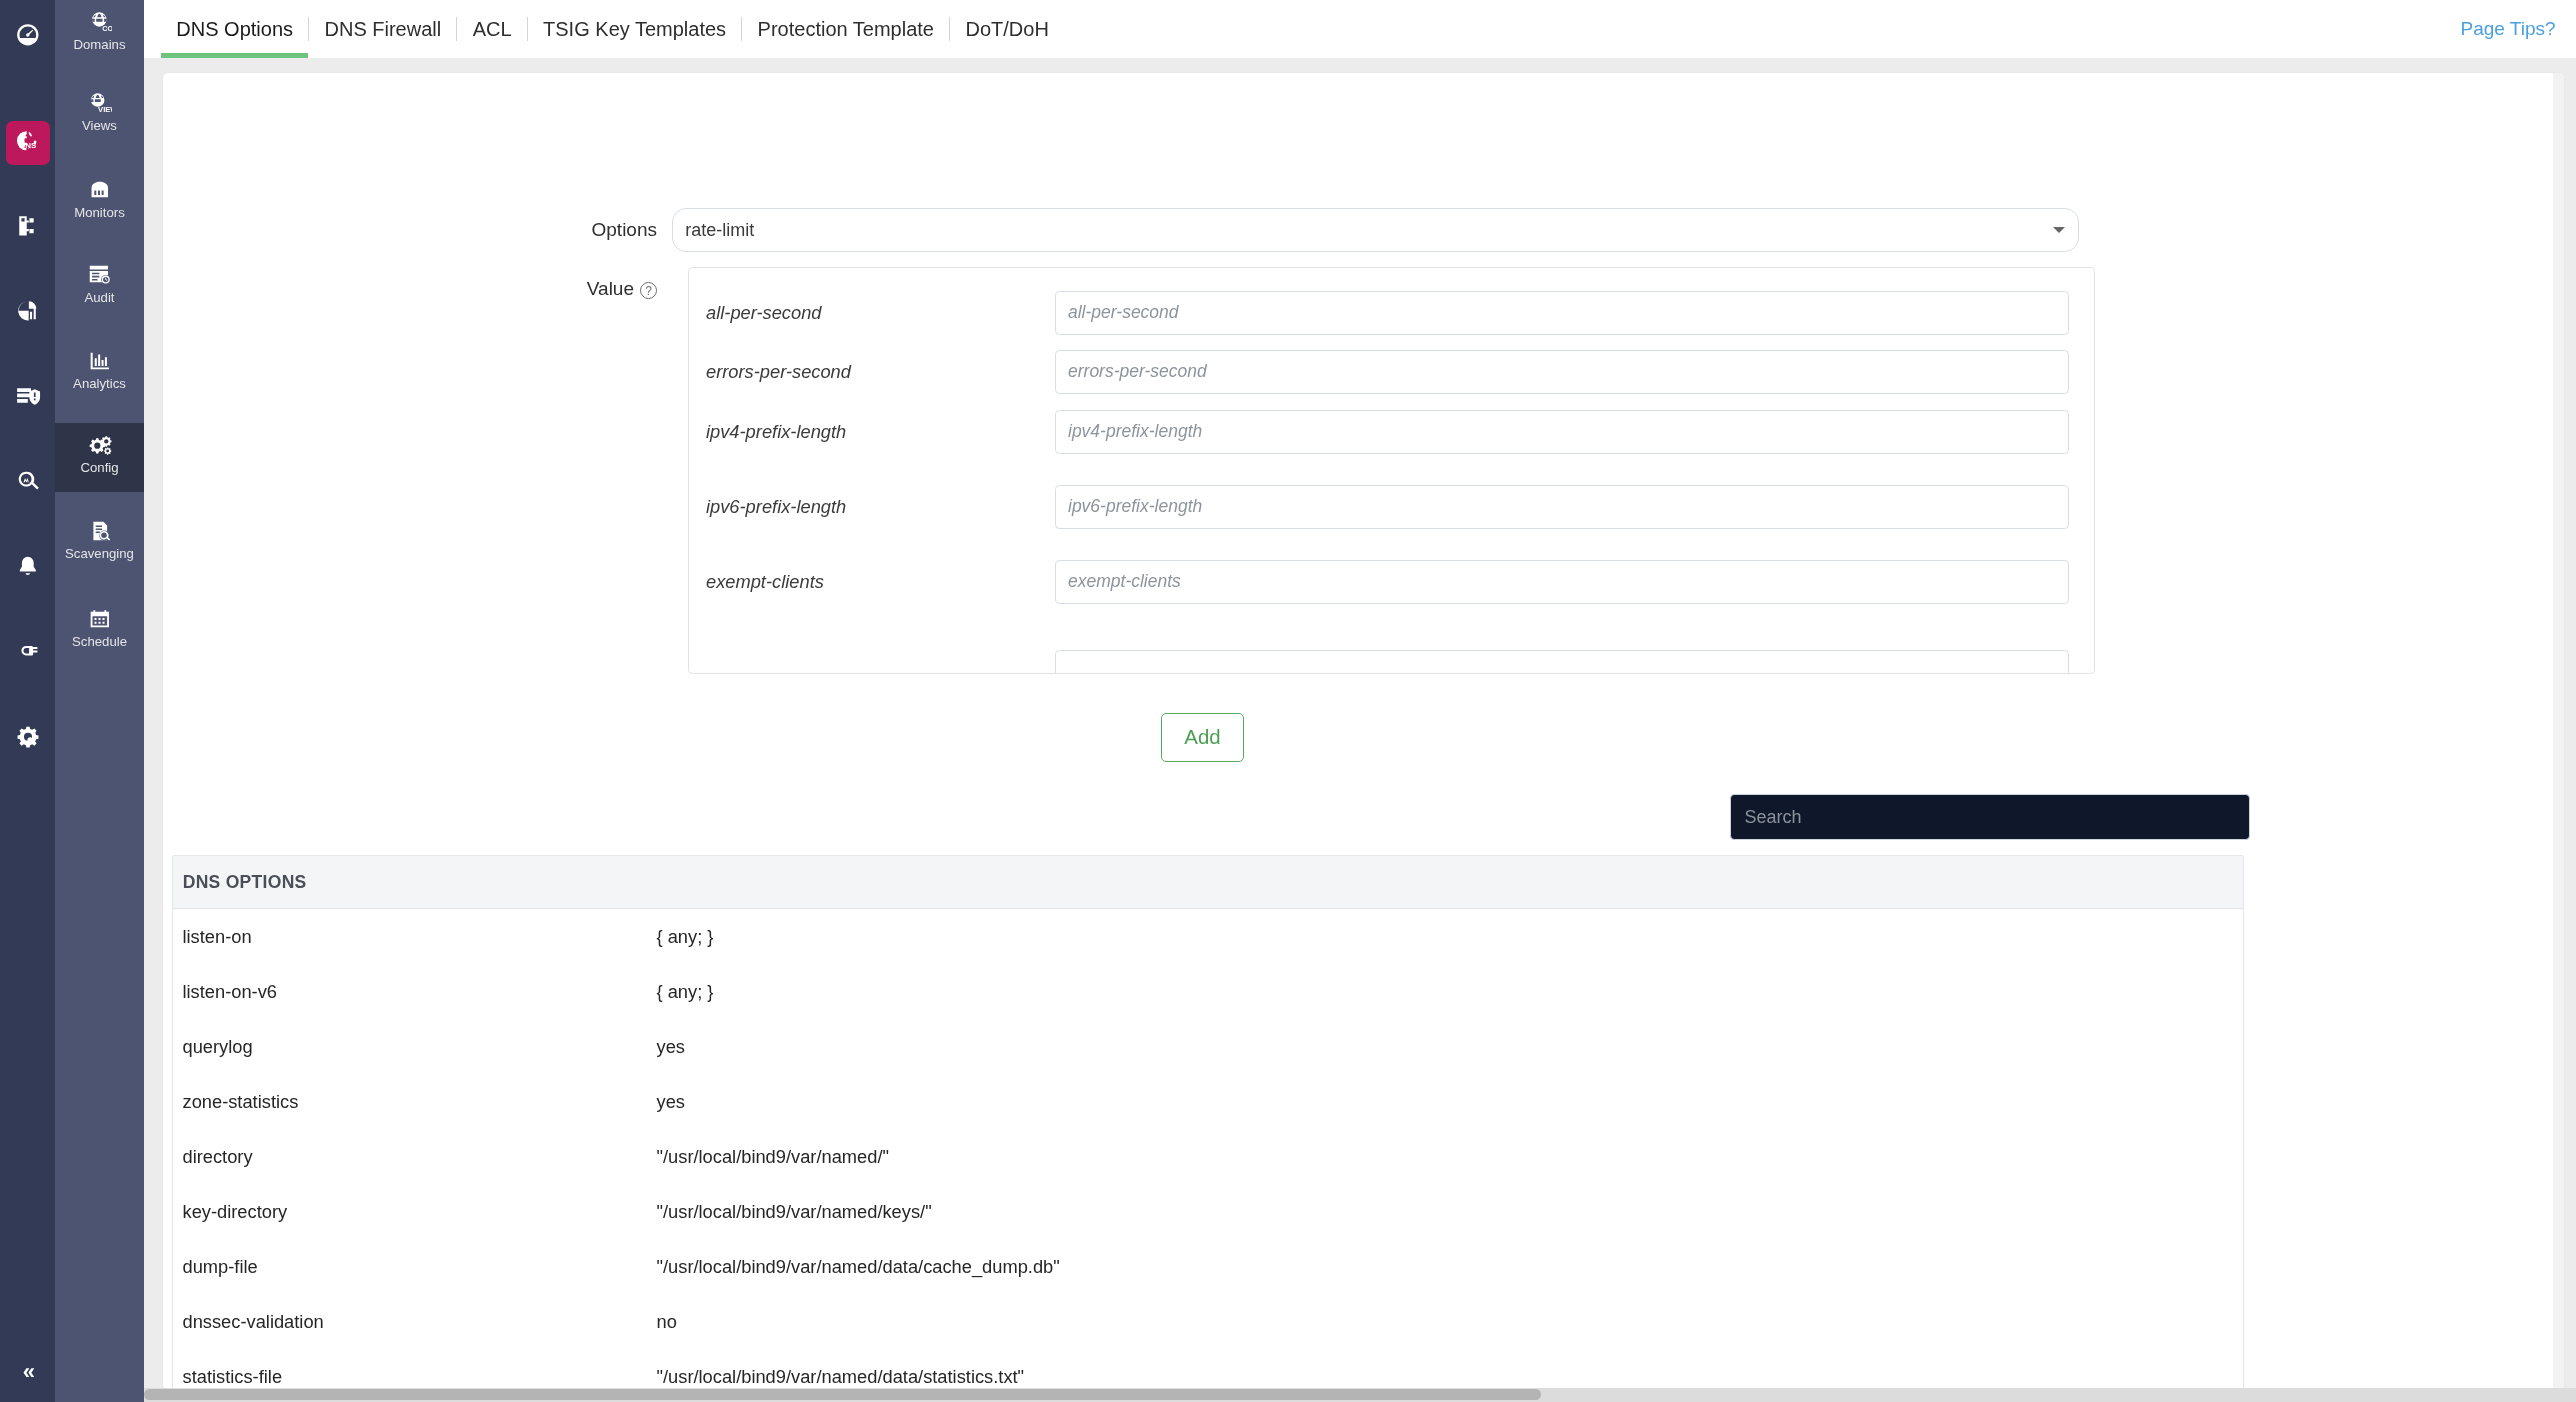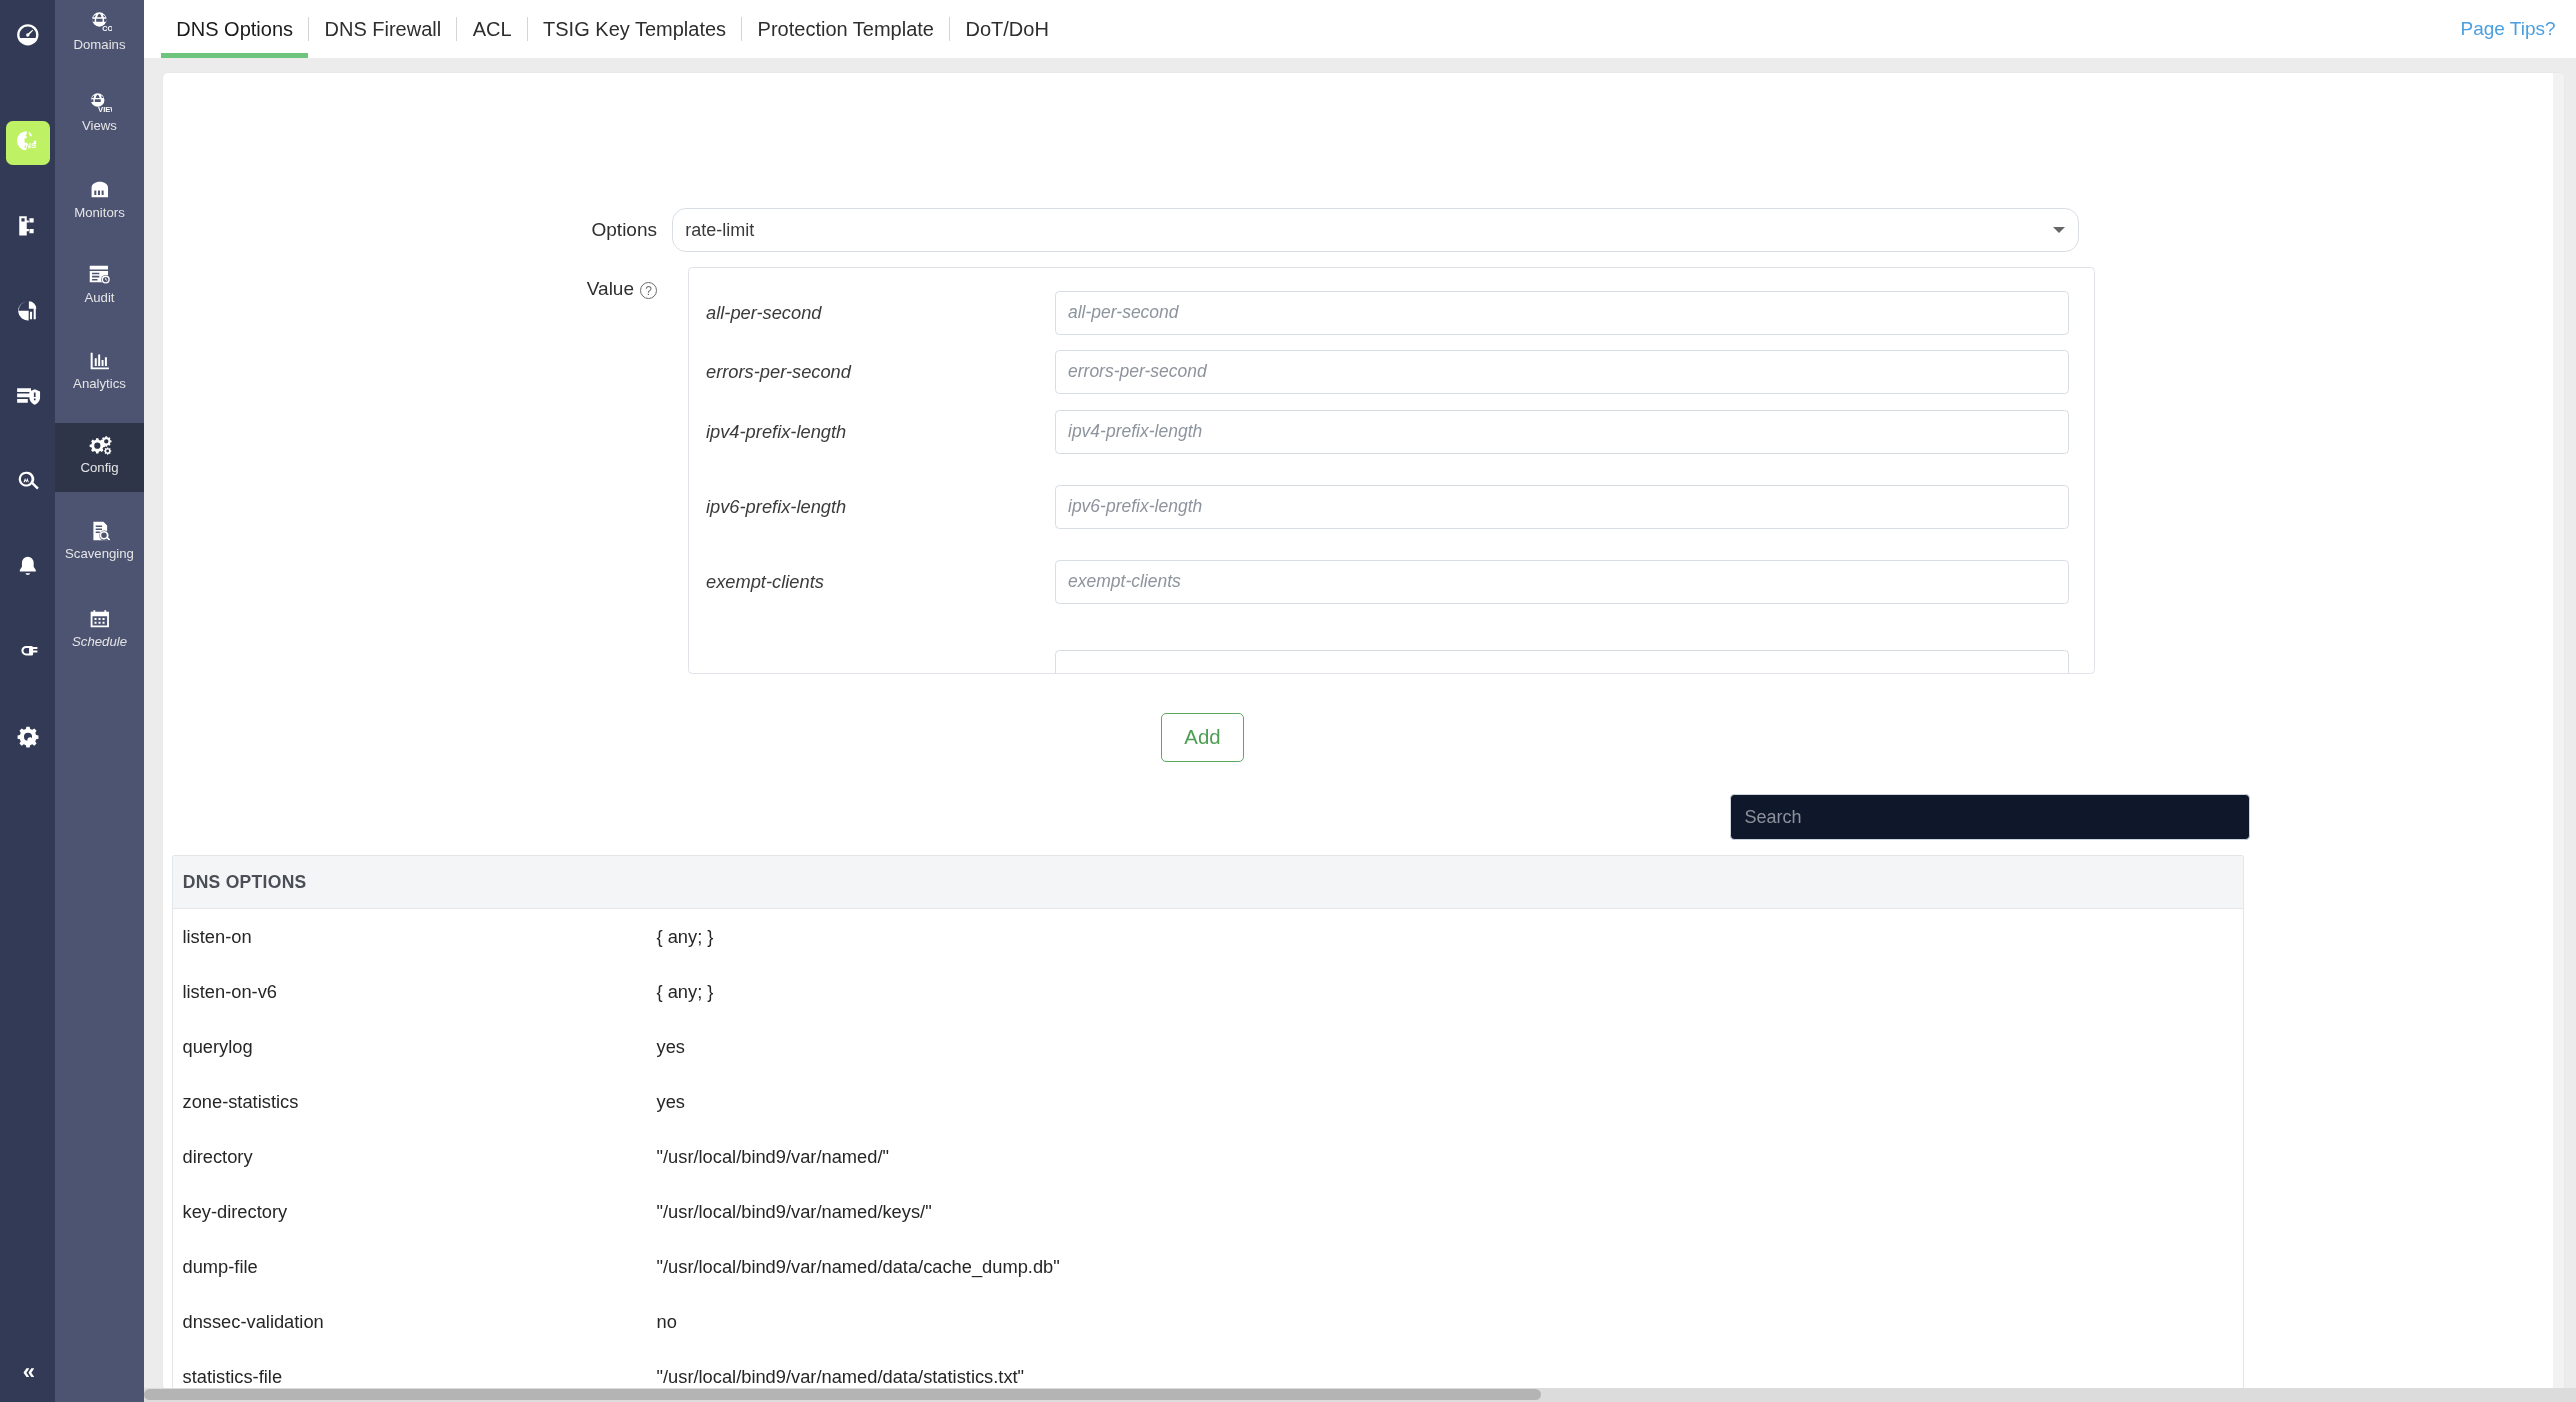--- a/index.html
+++ b/index.html
@@ -18,21 +18,21 @@
     flex: 0 0 55px;
     position: relative;
   }
   .rail-item {
     width: 44px; height: 44px;
     margin: 0 auto;
     display: flex; align-items: center; justify-content: center;
     border-radius: 6.8px;
     position: absolute; left: 6px;
   }
-  .rail-item.active { background: #bef264; }
+  .rail-item.active { background: #be185d; }
   .rail-item svg { width: 25.6px; height: 25.6px; fill: #ffffff; }
   .rail-collapse {
     position: absolute; left: 0; bottom: 0;
     width: 55px; height: 60px;
     display: flex; align-items: center; justify-content: center;
     color: #fff; font-size: 22px; font-weight: bold;
     letter-spacing: -2.6px;
   }
 
   
@@ -367,21 +367,21 @@
       <span class="sn-icon">
         <svg viewBox="0 0 28 24">
             <path d="M7 2h11l4 4v16H7zm2.5 4v1.6h7V6zm0 3.3V11h7V9.3zm0 3.3v1.6h4.5v-1.6z"></path>
             <circle cx="19" cy="17" r="5.5" fill="#4d5472"></circle>
             <path d="M18.6 11.9a4.7 4.7 0 103.1 8.2l2.4 2.4 1.3-1.3-2.4-2.4a4.7 4.7 0 00-4.4-6.9zm0 1.7a3 3 0 110 6 3 3 0 010-6z"></path>
           </svg>
       </span>
       <span class="sn-label">Scavenging</span>
     </div>
 
-    <div class="subnav-item" style="top:597px;height:85px;font-style:italic;">
+    <div class="subnav-item" style="top:597px;height:85px;">
       <span class="sn-icon">
         <svg viewBox="0 0 28 24">
             <path d="M7 2.5h2v2.2H7zm12 0h2v2.2h-2zM4 4h20v17H4zm2 5v10h16V9zm2.2 2h2.2v2.2H8.2zm4.4 0h2.2v2.2h-2.2zm4.4 0h2.2v2.2H17zM8.2 15h2.2v2.2H8.2zm4.4 0h2.2v2.2h-2.2zm4.4 0h2.2v2.2H17z"></path>
           </svg>
       </span>
       <span class="sn-label">Schedule</span>
     </div>
   </div>
 
   <div class="main">

